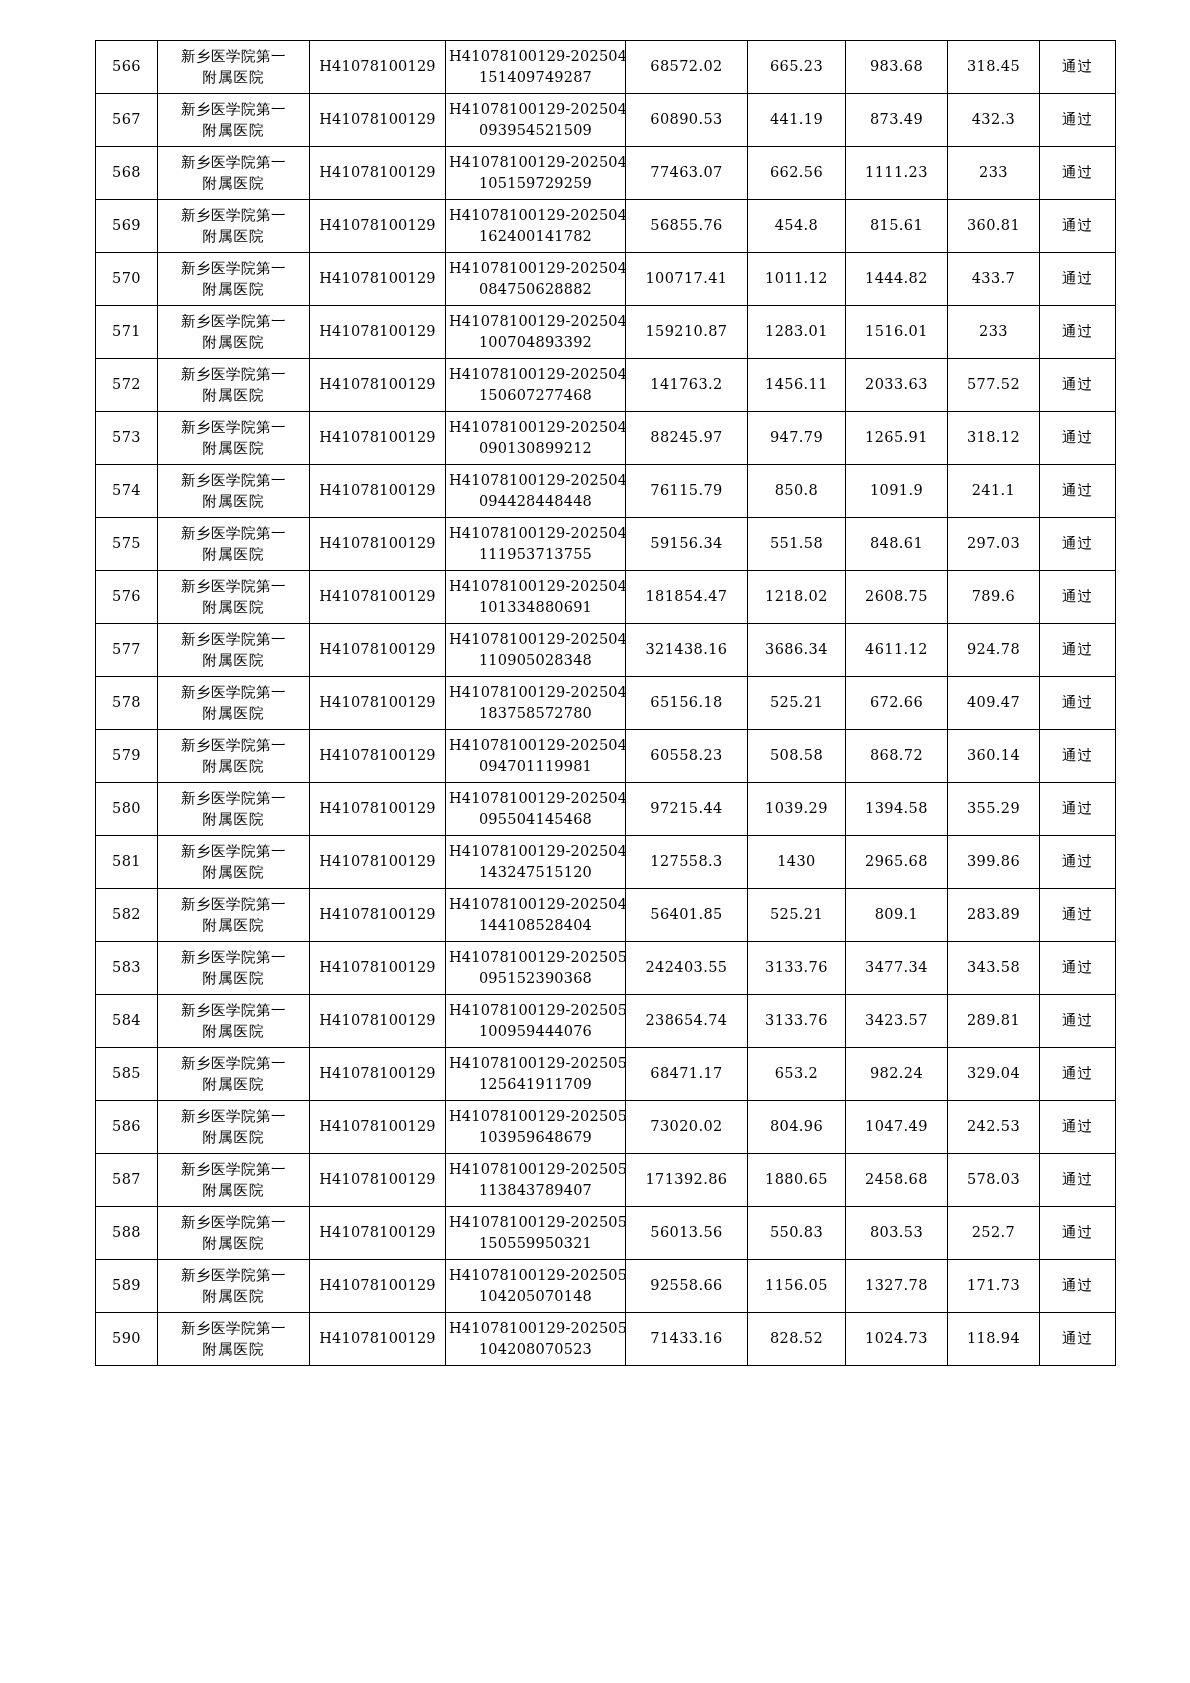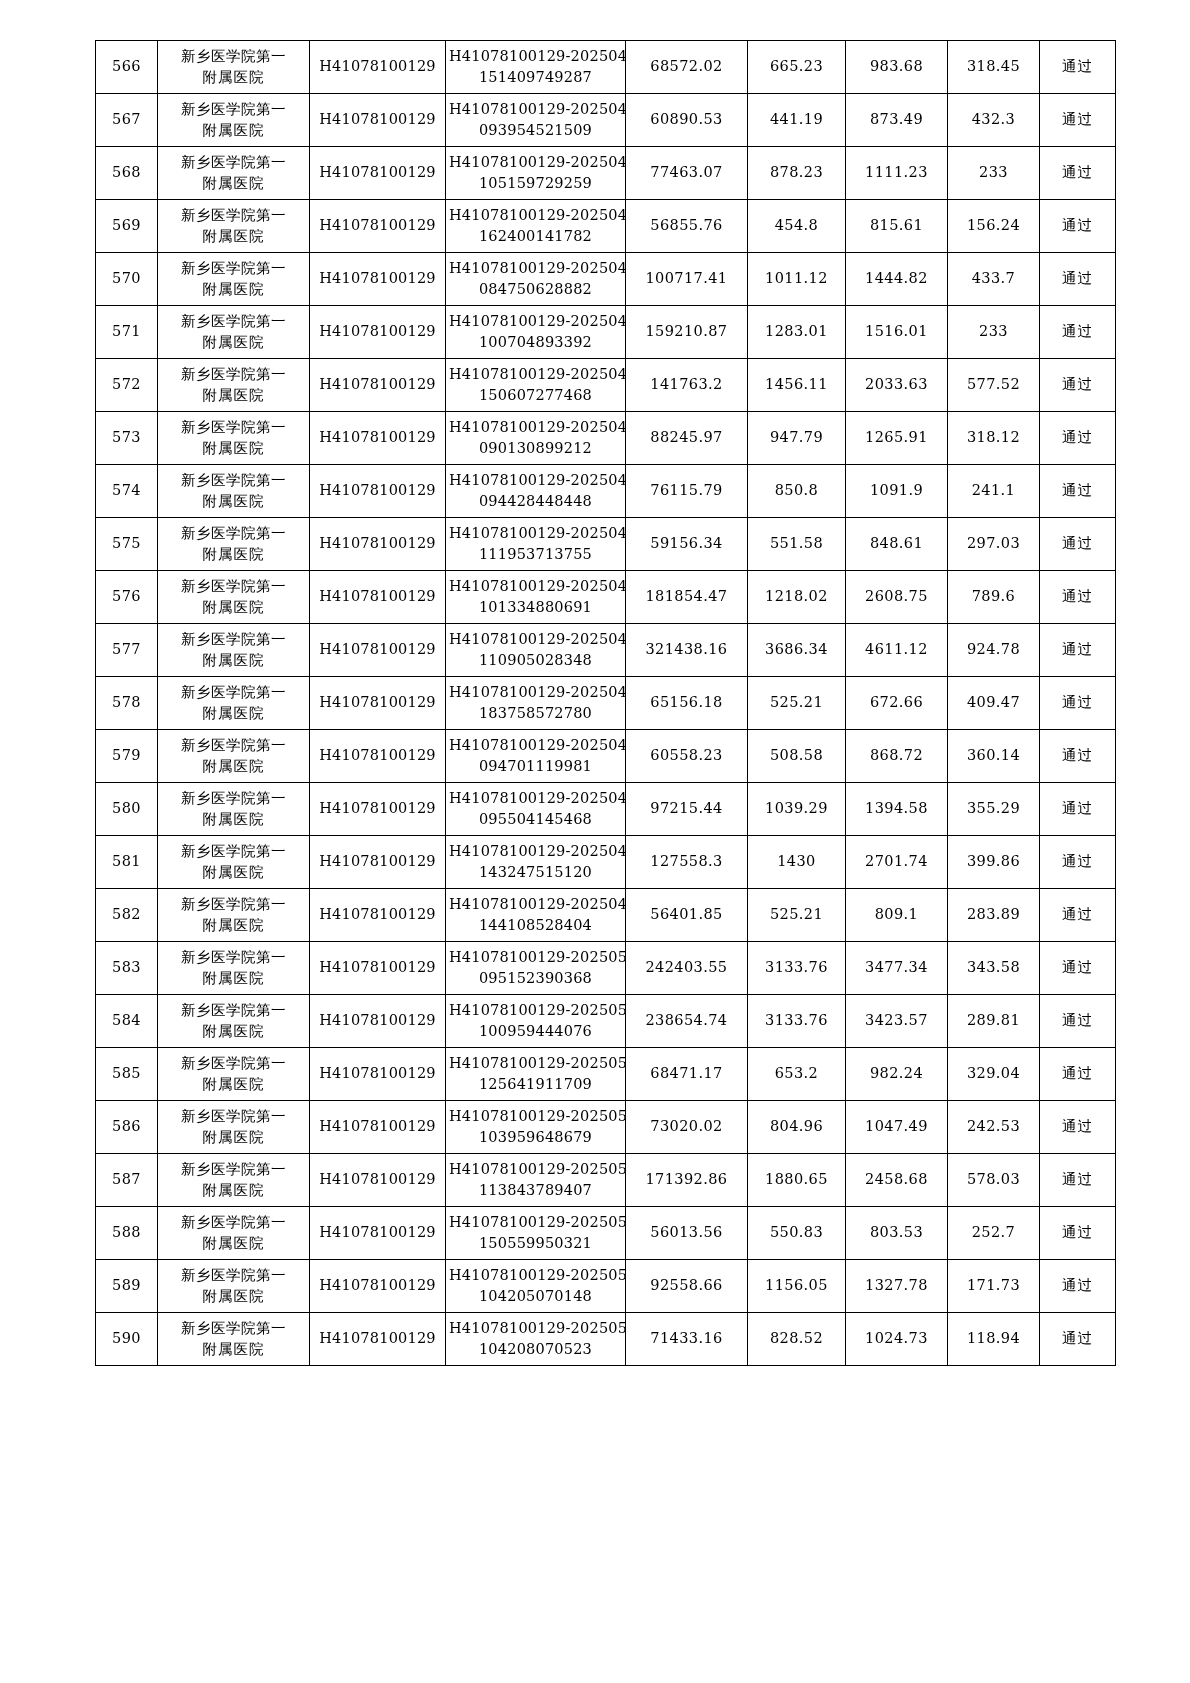--- a/index.html
+++ b/index.html
@@ -140,40 +140,40 @@
           <td class="cell-org">
             <span class="org-line">新乡医学院第一</span>
             <span class="org-line org-line-2">附属医院</span>
           </td>
           <td class="cell-code">H41078100129</td>
           <td class="cell-bill">
             <span class="bill-line">H41078100129-20250424</span>
             <span class="bill-line">105159729259</span>
           </td>
           <td class="cell-a">77463.07</td>
-          <td class="cell-b">878.23</td>
+          <td class="cell-b">662.56</td>
           <td class="cell-c">1111.23</td>
           <td class="cell-d">233</td>
           <td class="cell-state">通过</td>
         </tr>
         <tr>
           <td class="cell-index">569</td>
           <td class="cell-org">
             <span class="org-line">新乡医学院第一</span>
             <span class="org-line org-line-2">附属医院</span>
           </td>
           <td class="cell-code">H41078100129</td>
           <td class="cell-bill">
             <span class="bill-line">H41078100129-20250424</span>
             <span class="bill-line">162400141782</span>
           </td>
           <td class="cell-a">56855.76</td>
           <td class="cell-b">454.8</td>
           <td class="cell-c">815.61</td>
-          <td class="cell-d">156.24</td>
+          <td class="cell-d">360.81</td>
           <td class="cell-state">通过</td>
         </tr>
         <tr>
           <td class="cell-index">570</td>
           <td class="cell-org">
             <span class="org-line">新乡医学院第一</span>
             <span class="org-line org-line-2">附属医院</span>
           </td>
           <td class="cell-code">H41078100129</td>
           <td class="cell-bill">
@@ -362,21 +362,21 @@
             <span class="org-line">新乡医学院第一</span>
             <span class="org-line org-line-2">附属医院</span>
           </td>
           <td class="cell-code">H41078100129</td>
           <td class="cell-bill">
             <span class="bill-line">H41078100129-20250430</span>
             <span class="bill-line">143247515120</span>
           </td>
           <td class="cell-a">127558.3</td>
           <td class="cell-b">1430</td>
-          <td class="cell-c">2701.74</td>
+          <td class="cell-c">2965.68</td>
           <td class="cell-d">399.86</td>
           <td class="cell-state">通过</td>
         </tr>
         <tr>
           <td class="cell-index">582</td>
           <td class="cell-org">
             <span class="org-line">新乡医学院第一</span>
             <span class="org-line org-line-2">附属医院</span>
           </td>
           <td class="cell-code">H41078100129</td>

